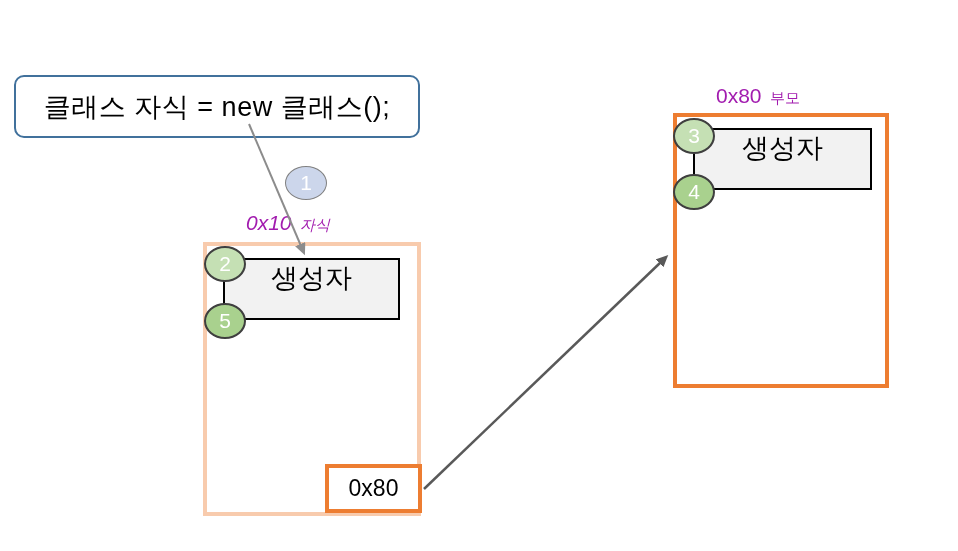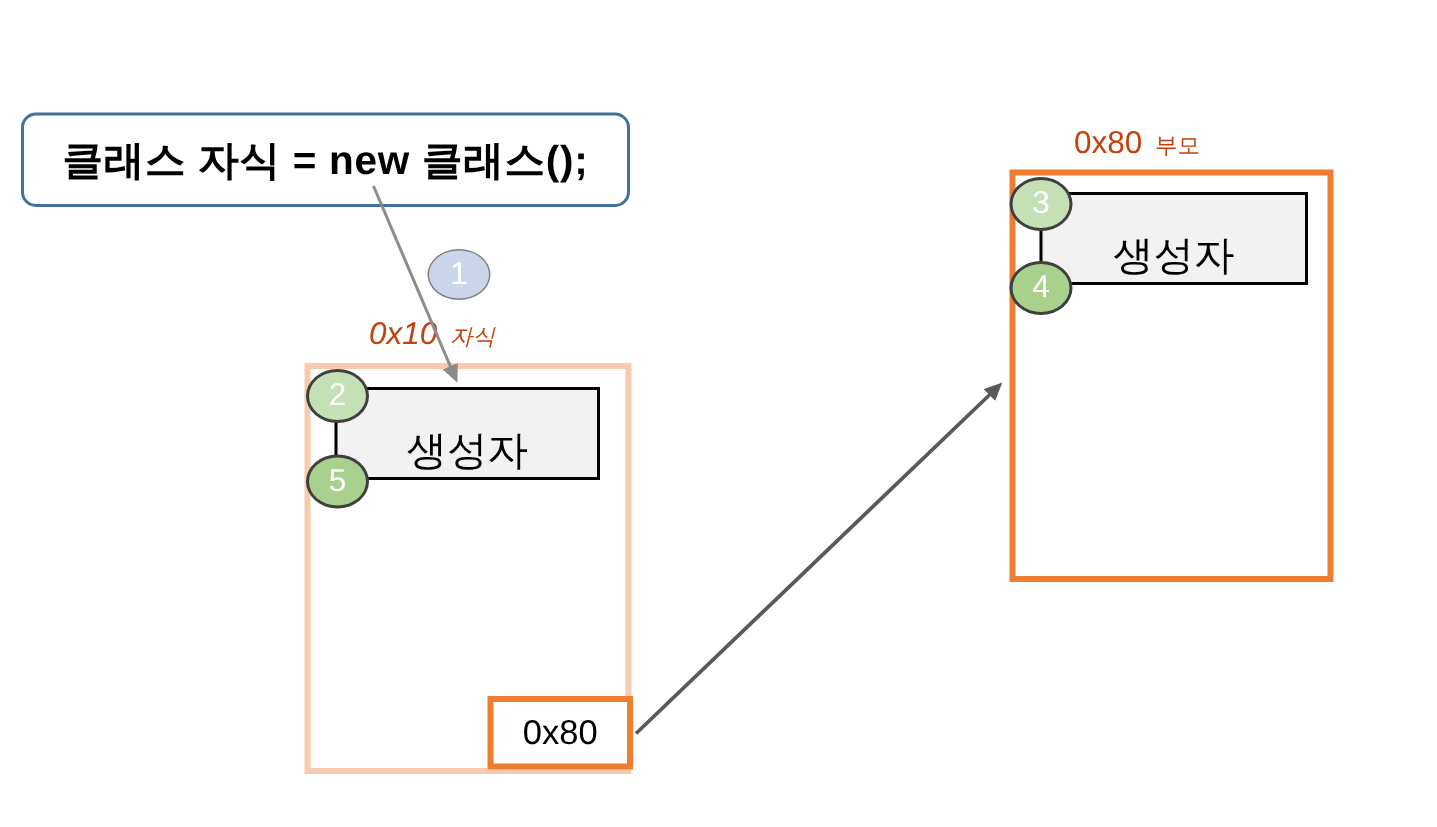--- a/index.html
+++ b/index.html
@@ -7,39 +7,39 @@
     position:relative; width:958px; height:551px; background:#ffffff;
     font-family:"Liberation Sans", sans-serif; overflow:hidden;
   }
   .slide * { box-sizing:border-box; }
 
   
   .bubble {
     position:absolute; left:14px; top:75px; width:406px; height:63px;
     border:2px solid #41719C; border-radius:10px; background:#fff;
     display:flex; align-items:center; justify-content:center;
-    font-size:27px; color:#000; z-index:2; letter-spacing:0.5px;font-weight:bold;
+    font-size:27px; color:#000; z-index:2; letter-spacing:0.5px;
   }
 
   
   .frame { position:absolute; background:#fff; z-index:1; }
   .frame.child  { left:203px; top:242px; width:218px; height:274px; border:4px solid #F8CBAD; }
   .frame.parent { left:673px; top:113px; width:216px; height:275px; border:4px solid #ED7D31; }
 
   
   .ctor {
     position:absolute; background:#F2F2F2; border:2px solid #000;
-    display:flex; align-items:flex-end; justify-content:center;
+    display:flex; align-items:flex-start; justify-content:center;
     font-size:27px; color:#000; z-index:3;
   }
   .ctor.child-ctor  { left:223px; top:258px; width:177px; height:62px; }
   .ctor.parent-ctor { left:693px; top:128px; width:179px; height:62px; }
 
   
-  .frame-label { position:absolute; white-space:nowrap; color:#c2410c; z-index:2; }
+  .frame-label { position:absolute; white-space:nowrap; color:#a21caf; z-index:2; }
   .frame-label .addr { font-size:21px; }
   .frame-label .nm   { font-size:15px; margin-left:4px; }
   .frame-label.child-label  { left:246px; top:211px;font-style:italic; }
   .frame-label.parent-label { left:716px; top:84px; }
 
   
   .ptr-box {
     position:absolute; left:325px; top:464px; width:97px; height:49px;
     border:4px solid #ED7D31; background:#fff;
     display:flex; align-items:center; justify-content:center;

